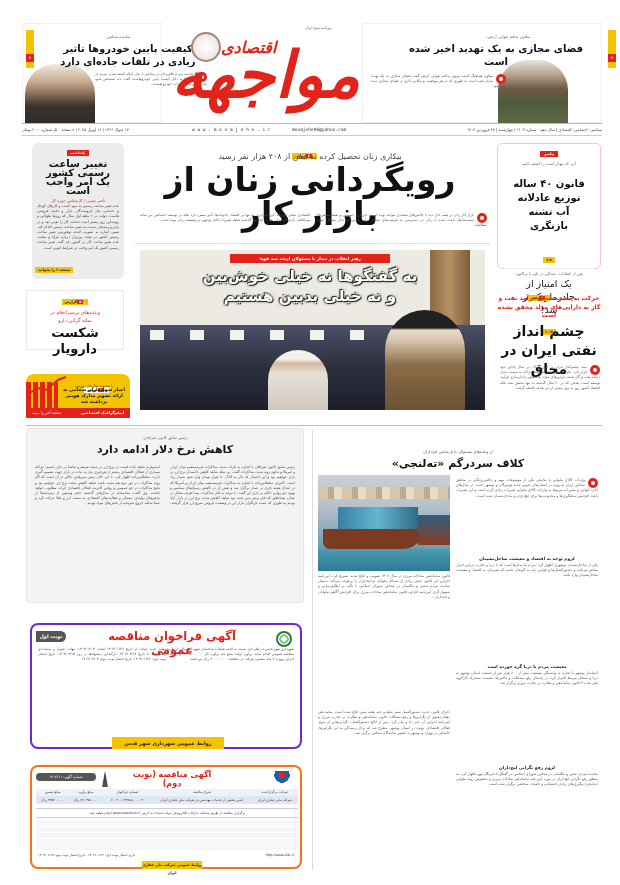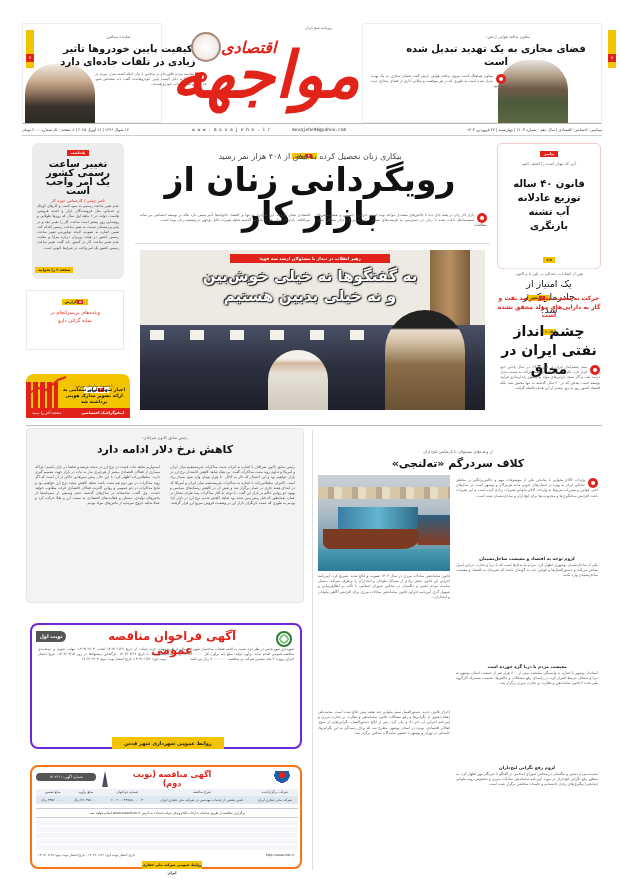--- a/index.html
+++ b/index.html
@@ -17,21 +17,21 @@
 .sep{position:absolute;height:1px;background:#bbb}
 .photo-man{background:linear-gradient(180deg,#ece8e4 0%,#d9d2c8 40%,#5b5047 60%,#2f2a26 100%)}
 .hl{font-weight:bold;color:#111;text-align:center}
 </style>
 </head>
 <body>
 
 <div class="abs card" style="left:362px;top:23px;width:240px;height:100px;border-color:#eee">
   <div class="abs" style="left:135px;top:36px;width:70px;height:64px;background:linear-gradient(180deg,#e8e3dc 0%,#b09d86 25%,#6e5a47 45%,#4d5a3b 65%,#5d6a44 100%);border-radius:30px 30px 0 0"></div>
   <div class="kicker abs" style="left:0;top:10px;width:240px;padding-left:50px">معاون پدافند هوایی ارتش:</div>
-  <div class="hl abs" style="left:0;top:18px;width:240px;padding-left:36px;padding-right:10px;font-size:10px;line-height:13px">فضای مجازی به یک تهدید تبدیل شده است</div>
+  <div class="hl abs" style="left:0;top:18px;width:240px;padding-left:36px;padding-right:10px;font-size:10px;line-height:13px">فضای مجازی به یک تهدید اخیر شده است</div>
   <div class="abs" style="left:8px;top:50px;width:135px">
     <span class="bullet"></span>
     <div class="txt-tiny">معاون هماهنگ کننده نیروی پدافند هوایی ارتش گفت فضای مجازی به یک تهدید تبدیل شده است به طوری که در هر موقعیت و مکانی آثاری از فضای مجازی دیده می شود.</div>
   </div>
 </div>
 <div class="abs" style="left:608px;top:30px;width:8px;height:38px;background:#f5c400"></div>
 <div class="abs" style="left:608px;top:54px;width:8px;height:8px;background:#e2231a;color:#fff;font-size:4px;text-align:center;line-height:8px">۷</div>
 
 <div class="abs card" style="left:22px;top:23px;width:140px;height:100px;border-color:#eee">
   <div class="abs photo-man" style="left:2px;top:40px;width:70px;height:60px;border-radius:30px 30px 0 0;background:linear-gradient(180deg,#efe9e2 0%,#c9a98d 30%,#8a6e5a 50%,#3a332d 70%,#2d2925 100%)"></div>
@@ -111,20 +111,21 @@
   <div style="text-align:center;margin-top:-4px"><span class="tag-red">یادداشت</span></div>
   <div class="hl" style="font-size:10px;line-height:9px;padding:1px 6px;font-weight:bold">تغییر ساعت رسمی کشور یک امر واجب است</div>
   <div style="font-size:4px;color:#e2231a;text-align:center;margin-top:2px">ناصر چمنی / کارشناس حوزه کار</div>
   <div class="txt-tiny" style="padding:1px 5px;color:#444">عدم تغییر ساعت رسمی به سود کسب و کارهای کوچک و خدماتی مثل فروشندگان بازار و اغذیه فروشی هاست. دولت در ۶ ماهه اول سال که روزها طولانی و روشنایی روز بیشتر است ساعت کار را تغییر دهد و در پاییز و زمستان نسبت به تغییر ساعت رسمی اقدام کند. ضمن اشاره به تصویب لایحه دوفوریتی تغییر ساعت رسمی کشور در هیئت وزیران درباره مزایا و معایب عدم تغییر ساعت کار در کشور باید گفت تغییر ساعت رسمی کشور یک امر واجب در شرایط کنونی است.</div>
   <div class="abs" style="left:3px;bottom:4px"><span class="tag">صفحه ۲ را بخوانید</span></div>
 </div>
 
 <div class="abs" style="left:26px;top:290px;width:98px;height:60px;border:1px solid #e8e8e8;background:#fff">
   <div style="text-align:center;margin-top:-3px"><span class="tag"><span class="num">۵</span><span>گزارش</span></span></div>
   <div style="font-size:5px;line-height:8px;color:#e2231a;text-align:center;padding:1px 18px">وعده‌های بی‌سرانجام در سایه گرانی دارو</div>
+  <div class="hl" style="font-size:13px;line-height:16px;padding:0 18px">شکست دارویار</div>
 </div>
 
 <div class="abs" style="left:26px;top:374px;width:104px;height:34px;background:#f5c400;border-radius:8px 8px 0 0;overflow:hidden">
   <div class="abs" style="left:0;top:8px;width:32px;height:26px;background:repeating-linear-gradient(90deg,#e2231a 0 5px,#f5c400 5px 7px)"></div>
   <svg class="abs" style="left:2px;top:2px" width="40" height="20" viewBox="0 0 40 20">
       <polyline points="0,18 10,12 18,14 30,4 38,1" fill="none" stroke="#e2231a" stroke-width="2"></polyline>
     </svg>
   <div class="abs" style="left:58px;top:2px"><span class="tag" style="background:#fff"><span class="num">۳</span><span>بورس</span></span></div>
   <div class="abs" style="left:34px;top:9px;width:68px;text-align:center;font-size:3.8px;color:#444">با مصوبه سازمان بورس:</div>
   <div class="abs" style="left:34px;top:13px;width:68px;text-align:center;font-size:4.6px;line-height:6px;font-weight:bold;color:#111">اجبار سهامداران سجامی به ارائه تصویر مدارک هویتی برداشته شد</div>

